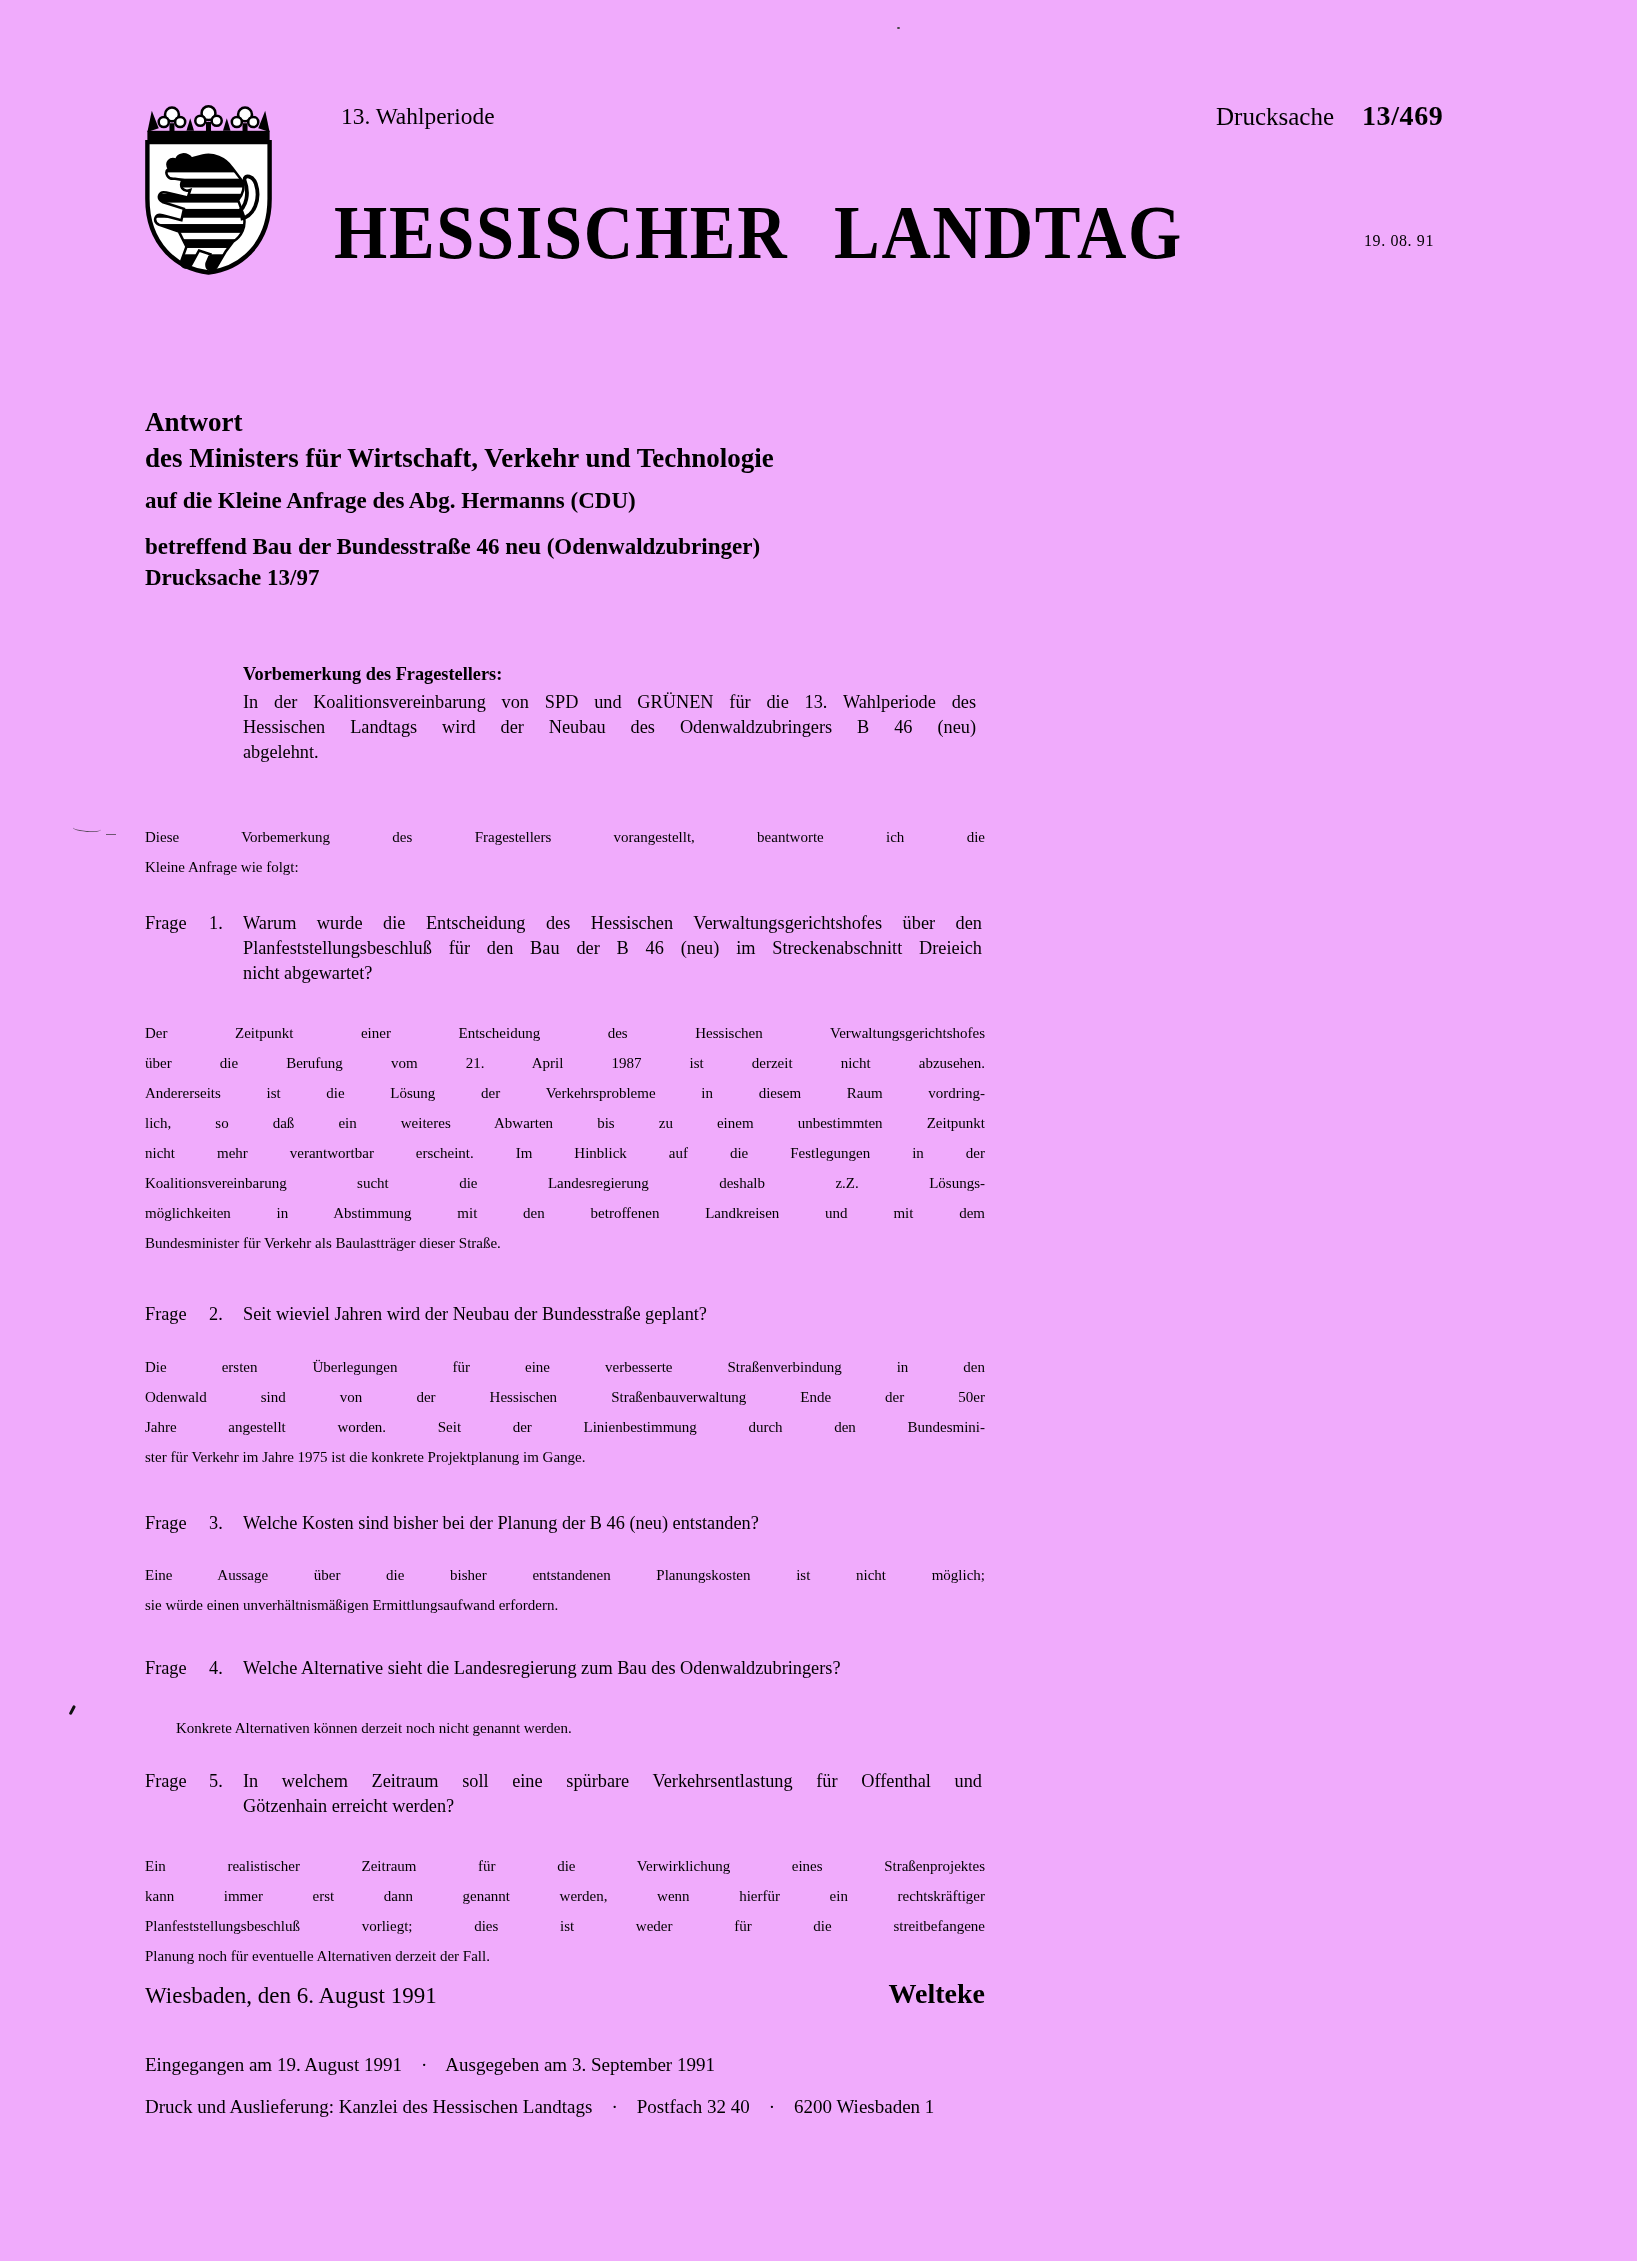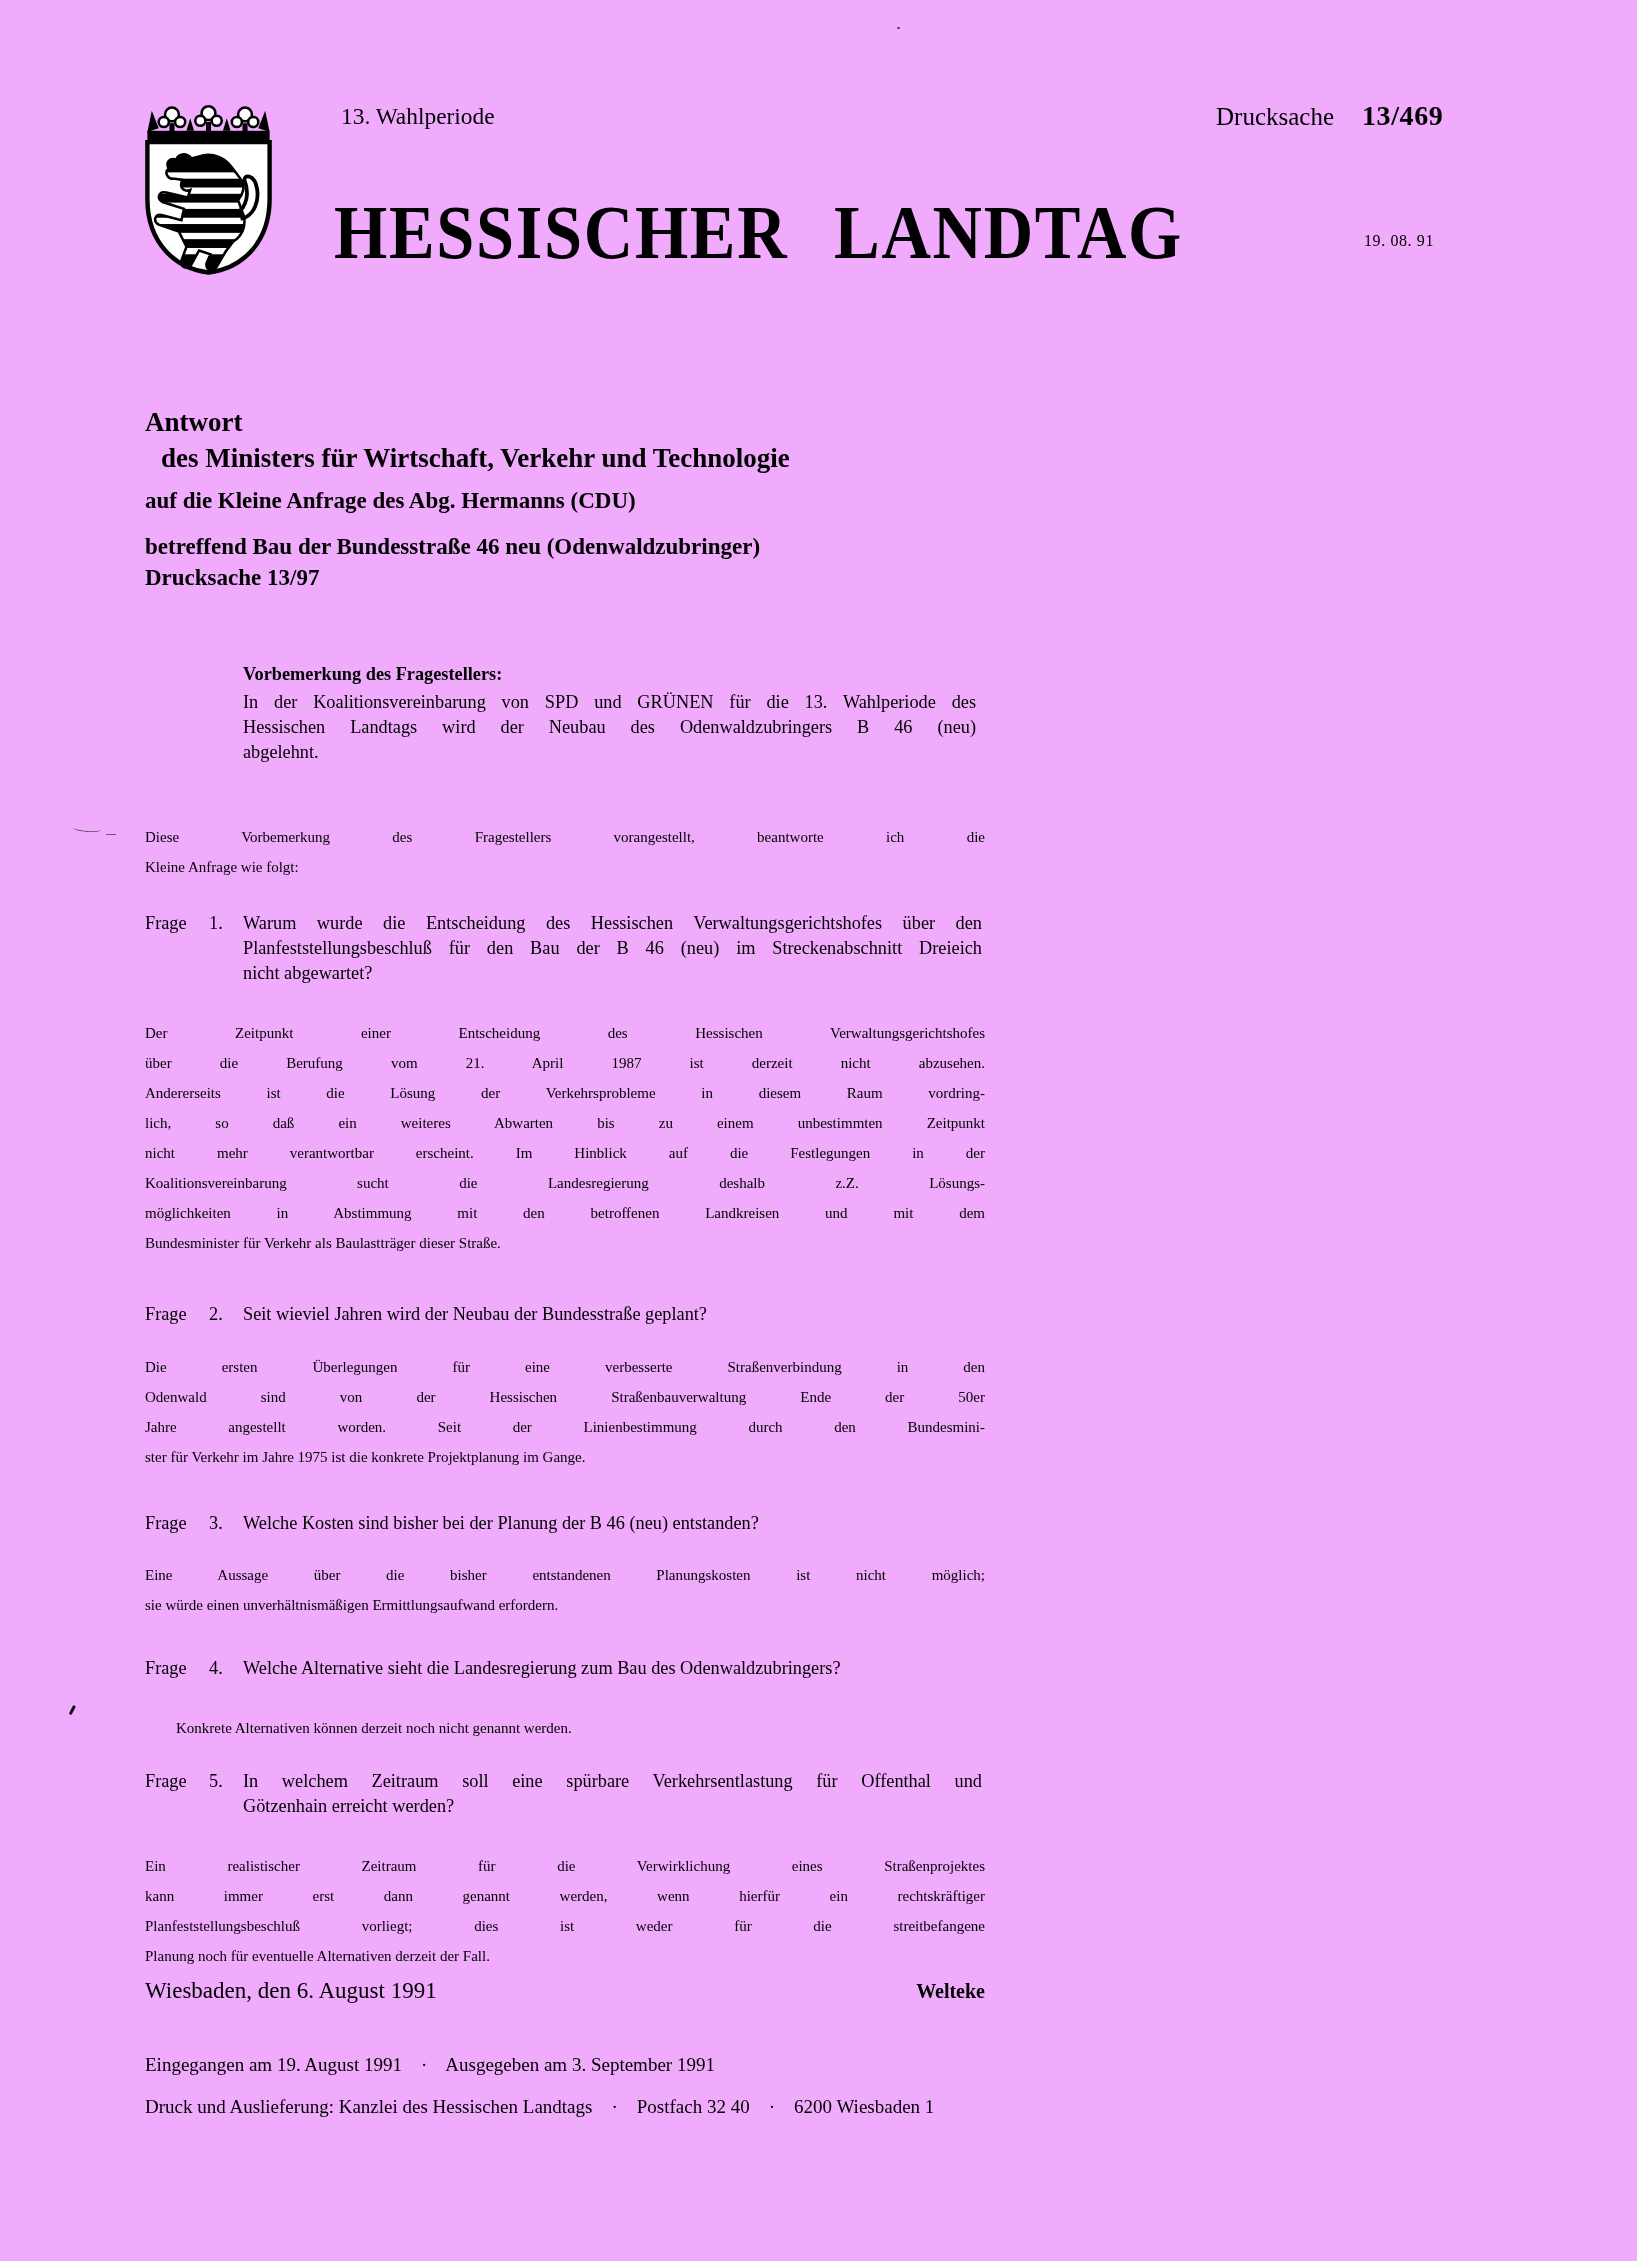--- a/index.html
+++ b/index.html
@@ -34,21 +34,21 @@
   
   .just .line { text-align:justify; text-align-last:justify; }
   .just .line:last-child { text-align-last:left; }
 
   .qa { width:840px; }
   .q-label { position:absolute; left:0; top:0; }
   .q-num { position:absolute; left:64px; top:0; }
   .q-text { margin-left:98px; width:739px; }
 
   .sig { display:flex; justify-content:space-between; align-items:baseline; width:840px; }
-  .sig-name { font-weight:bold; font-size:20px; }
+  .sig-name { font-weight:bold; font-size:28px; }
   .sig-place { font-size:23px; }
 
   .footer-line { font-size:19px; white-space:pre; }
 
   
   .art-tilde { width:28px; height:6.3px; border-bottom:1.9px solid #333; border-radius:50%;
                transform:rotate(4deg); opacity:.8; }
   .art-dash { width:10px; height:5px; border-bottom:1.9px solid #333; opacity:.7; }
   .art-tick { width:2.5px; height:9.5px; background:#111; transform:rotate(28deg); border-radius:1.3px; }
   .art-dot { width:3.2px; height:2.5px; background:#444; border-radius:50%; }
@@ -108,21 +108,21 @@
   <div class="abs ds-row" style="left:1216px; top:100px;">
     <span class="ds-label">Drucksache</span>
     <span class="ds-number">13/469</span>
   </div>
 
   <div class="abs main-title" style="left:334px; top:189px;">HESSISCHER LANDTAG</div>
 
   <div class="abs hdr-date" style="left:1364px; top:232px;">19. 08. 91</div>
 
   <div class="abs sub1" style="left:145px; top:407px;">Antwort</div>
-  <div class="abs sub1" style="left:161px; top:443px;">des Ministers für Wirtschaft, Verkehr und Technologie</div>
+  <div class="abs sub1" style="left:145px; top:443px;">des Ministers für Wirtschaft, Verkehr und Technologie</div>
   <div class="abs sub2" style="left:145px; top:488px;">auf die Kleine Anfrage des Abg. Hermanns (CDU)</div>
   <div class="abs sub2" style="left:145px; top:534px;">betreffend Bau der Bundesstraße 46 neu (Odenwaldzubringer)</div>
   <div class="abs sub2" style="left:145px; top:565px;">Drucksache 13/97</div>
 
   <div class="abs" style="left:243px; top:662px; width:733px;">
     <div class="small-bold">Vorbemerkung des Fragestellers:</div>
     <div class="small just" style="margin-top:2.5px;">
         <div class="line">In der Koalitionsvereinbarung von SPD und GRÜNEN für die 13. Wahlperiode des</div>
         <div class="line">Hessischen Landtags wird der Neubau des Odenwaldzubringers B 46 (neu)</div>
         <div class="line">abgelehnt.</div>

